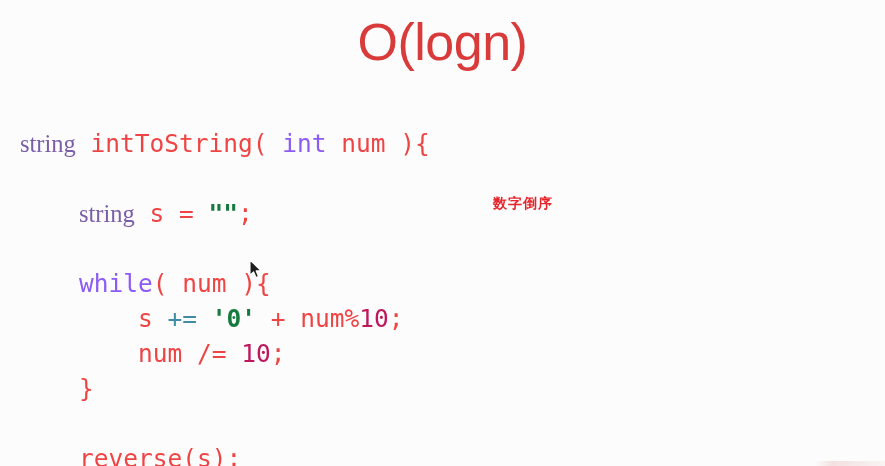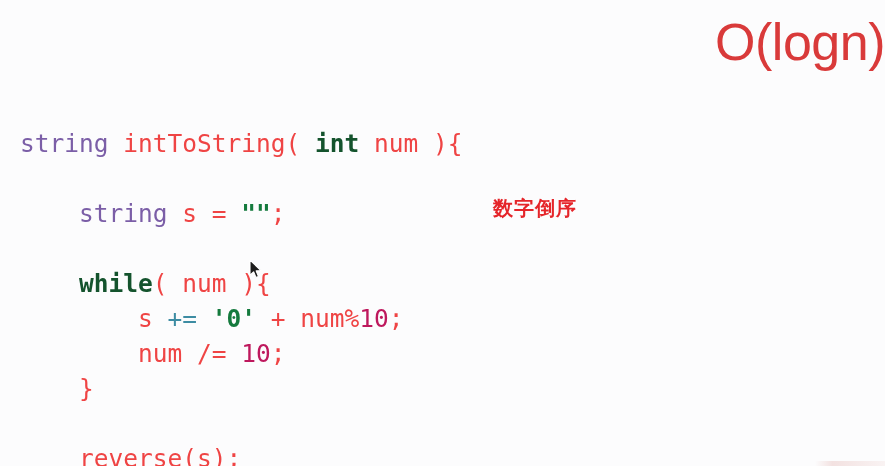--- a/index.html
+++ b/index.html
@@ -21,21 +21,21 @@
     height: 466px;
     background: #fcfcfd;
   }
 
   
   #title {
     position: absolute;
     left: 0;
     top: 14px;
     width: 885px;
-    text-align: right;
+    text-align: center;
     font-family: "Liberation Sans", sans-serif;
     font-size: 52px;
     font-weight: 400;
     line-height: 1.1;
     color: #d93a3a;
     letter-spacing: -0.5px;
     white-space: pre;
   }
 
   
@@ -51,34 +51,34 @@
     letter-spacing: 0px;
   }
   #code .line {
     height: 35px;
     white-space: pre;
   }
   #code .line.blank {
     height: 35px;
   }
 
-  .tok-type     { color: #7b5ea7; }
-  .tok-kw       { color: #14532d; font-weight: bold; }
+  .tok-type     { color: #7b5ea7; font-family: Liberation Serif, serif; }
+  .tok-kw       { color: #8b5cf6; font-weight: normal; }
   .tok-str      { color: #147a3d; font-weight: bold; }
   .tok-num      { color: #be185d; }
   .tok-op       { color: #3d8ca3; }
   .tok-plain    { color: #ef4444; }
 
   
   #annotation {
     position: absolute;
     left: 493px;
     top: 195px;
     font-family: "DejaVu Sans", "Liberation Sans", sans-serif;
-    font-size: 20px;
+    font-size: 14px;
     font-weight: bold;
     color: #e5252a;
     letter-spacing: 1px;
     white-space: pre;
   }
 
   
   #cursor {
     position: absolute;
     left: 249px;

